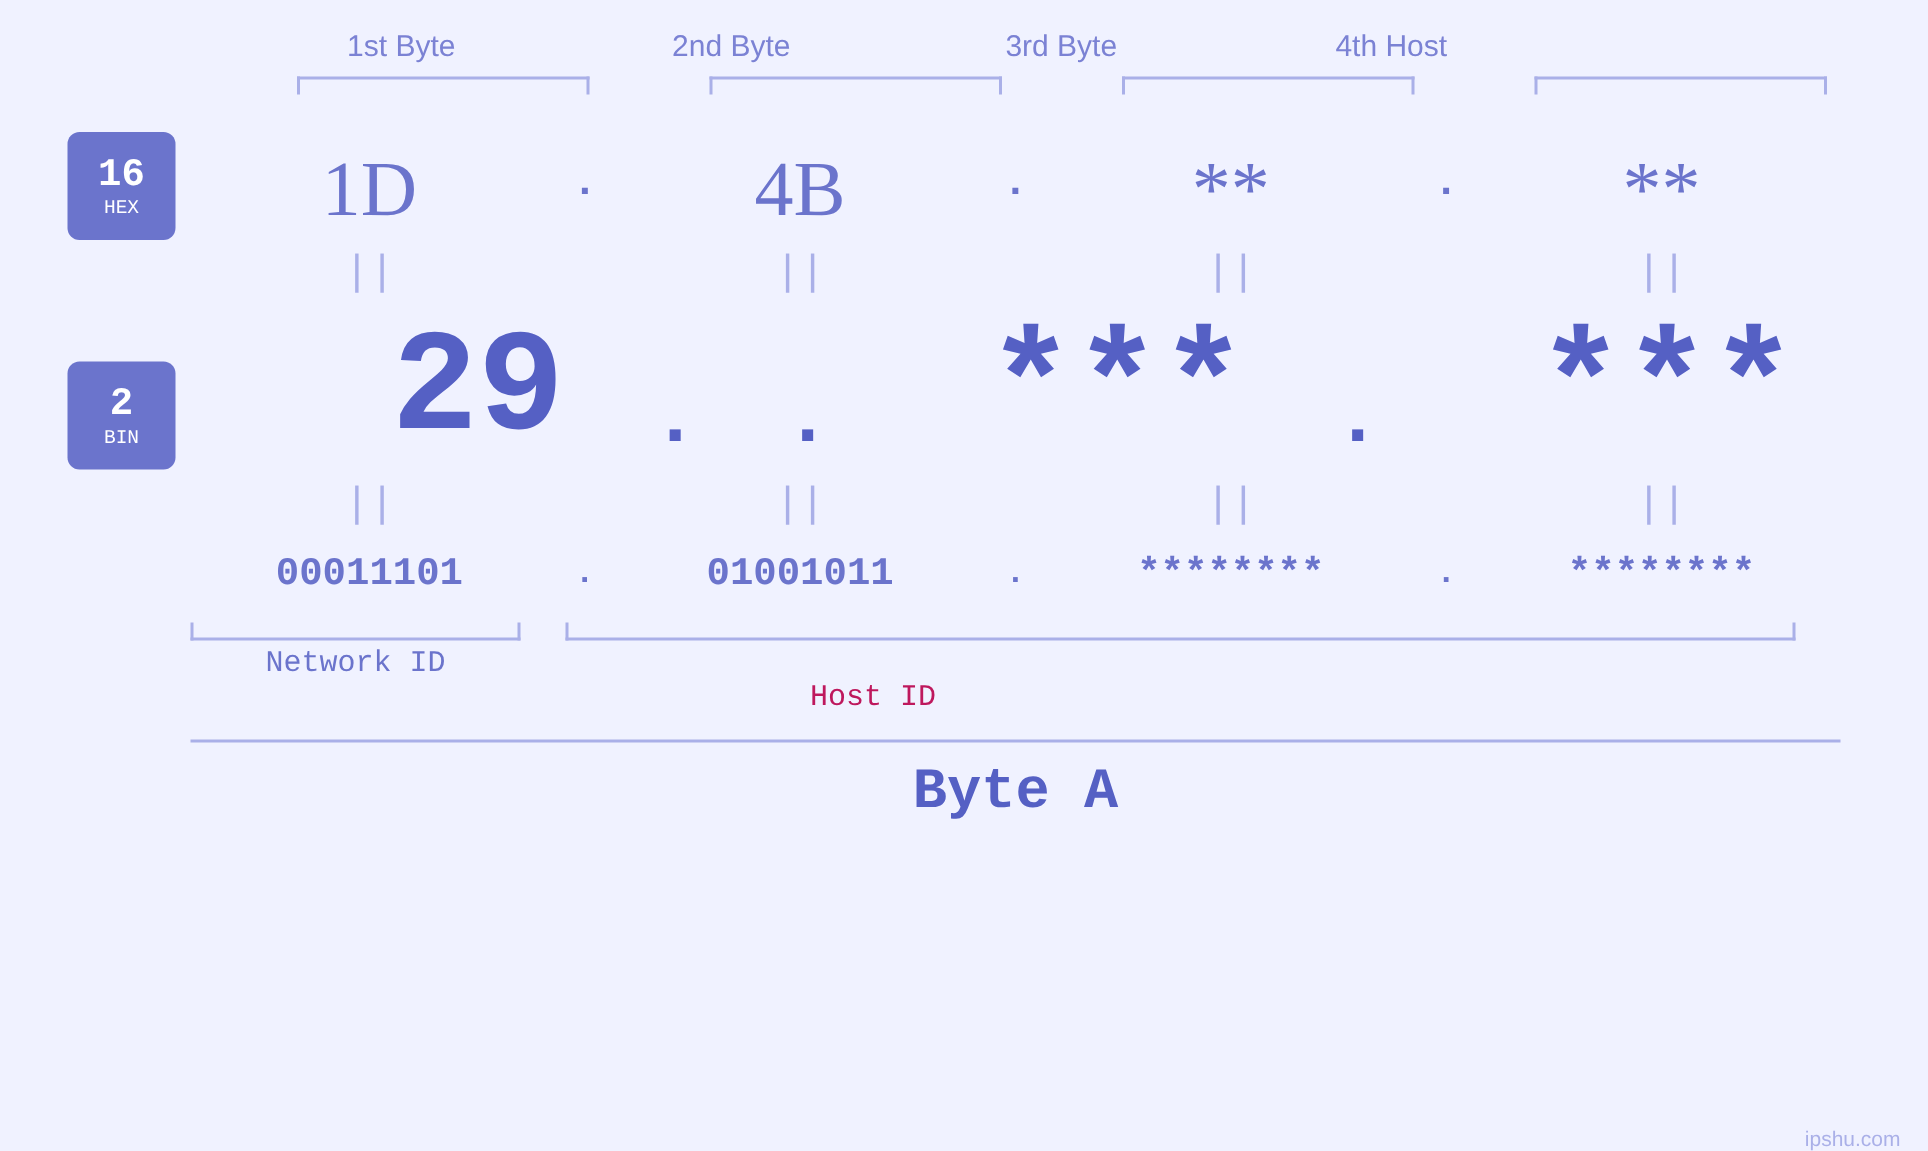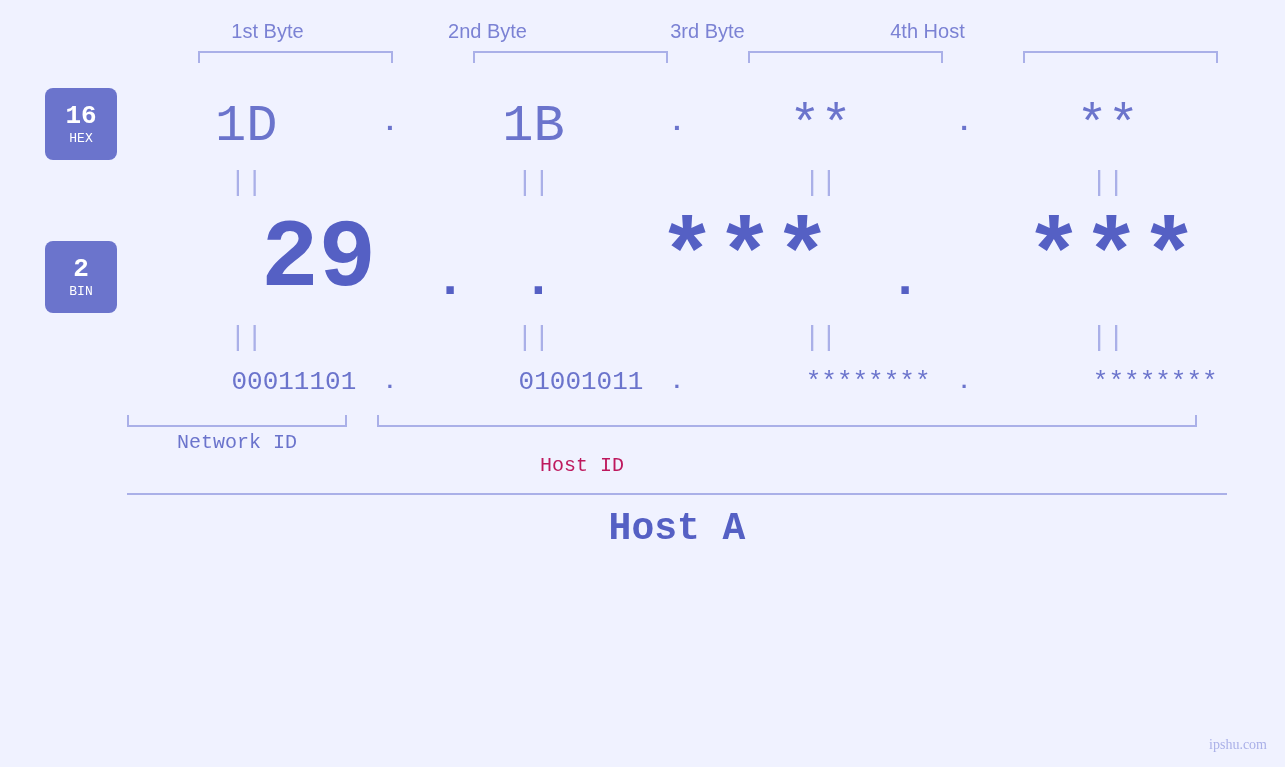--- a/index.html
+++ b/index.html
@@ -103,20 +103,21 @@
       color: #6b74cc;
       font-weight: bold;
     }
 
     
     .hex-row .cell {
       font-size: 52px;
       font-weight: normal;
       line-height: 1;
       padding: 20px 0 10px 0;
+      font-family: Liberation Serif, serif;
     }
 
     .hex-row .dot-separator {
       font-size: 28px;
       padding-bottom: 0px;
     }
 
     
     .equals-row {
       display: flex;
@@ -149,23 +150,22 @@
     .dec-row .dot-separator {
       font-size: 52px;
       font-weight: bold;
       padding-top: 40px;
       color: #5560c4;
     }
 
     
     .bin-row .cell {
       font-size: 26px;
-      font-weight: normal;
+      font-weight: bold;
       padding: 10px 0;
-      text-align: right;
     }
 
     .bin-row .dot-separator {
       font-size: 22px;
     }
 
     
     .bottom-brackets {
       display: flex;
       width: 1100px;
@@ -220,25 +220,25 @@
       padding-top: 12px;
       text-align: center;
       color: #5560c4;
       font-size: 38px;
       font-weight: bold;
     }
 
     
     .watermark {
       position: absolute;
-      bottom: 14px;
+      bottom: 0;
       right: 18px;
       color: #aab0e8;
       font-size: 14px;
-      font-family: Liberation Serif, serif;
+      font-family: Liberation Sans, sans-serif;
     }
 
     
     .content-wrapper {
       display: flex;
       width: 1285px;
       margin-left: 0;
     }
 
     .grid-wrapper {
@@ -318,21 +318,21 @@
           <span class="badge-label">BIN</span>
         </div>
       </div>
     </div>
 
     <div class="grid-wrapper">
 
       <div class="data-row hex-row">
         <div class="cell">1D</div>
         <div class="dot-separator">.</div>
-        <div class="cell">1B</div>
+        <div class="cell">4B</div>
         <div class="dot-separator">.</div>
         <div class="cell">**</div>
         <div class="dot-separator">.</div>
         <div class="cell">**</div>
       </div>
 
       <div class="equals-row">
         <div class="equals-cell">||</div>
         <div class="equals-sep"></div>
         <div class="equals-cell">||</div>
@@ -375,20 +375,20 @@
         <div class="bracket-network"></div>
         <div style="width:30px;"></div>
         <div class="bracket-host" style="margin-left:0; width: 820px;"></div>
       </div>
 
       <div class="labels-row">
         <div class="network-label">Network ID</div>
         <div class="host-label" style="margin-left:30px; width:850px;">Host ID</div>
       </div>
 
-      <div class="class-row">Host A</div>
+      <div class="class-row">Byte A</div>
 
     </div>
   </div>
 
   <div class="watermark">ipshu.com</div>
 
 </div>
 
 </body></html>

